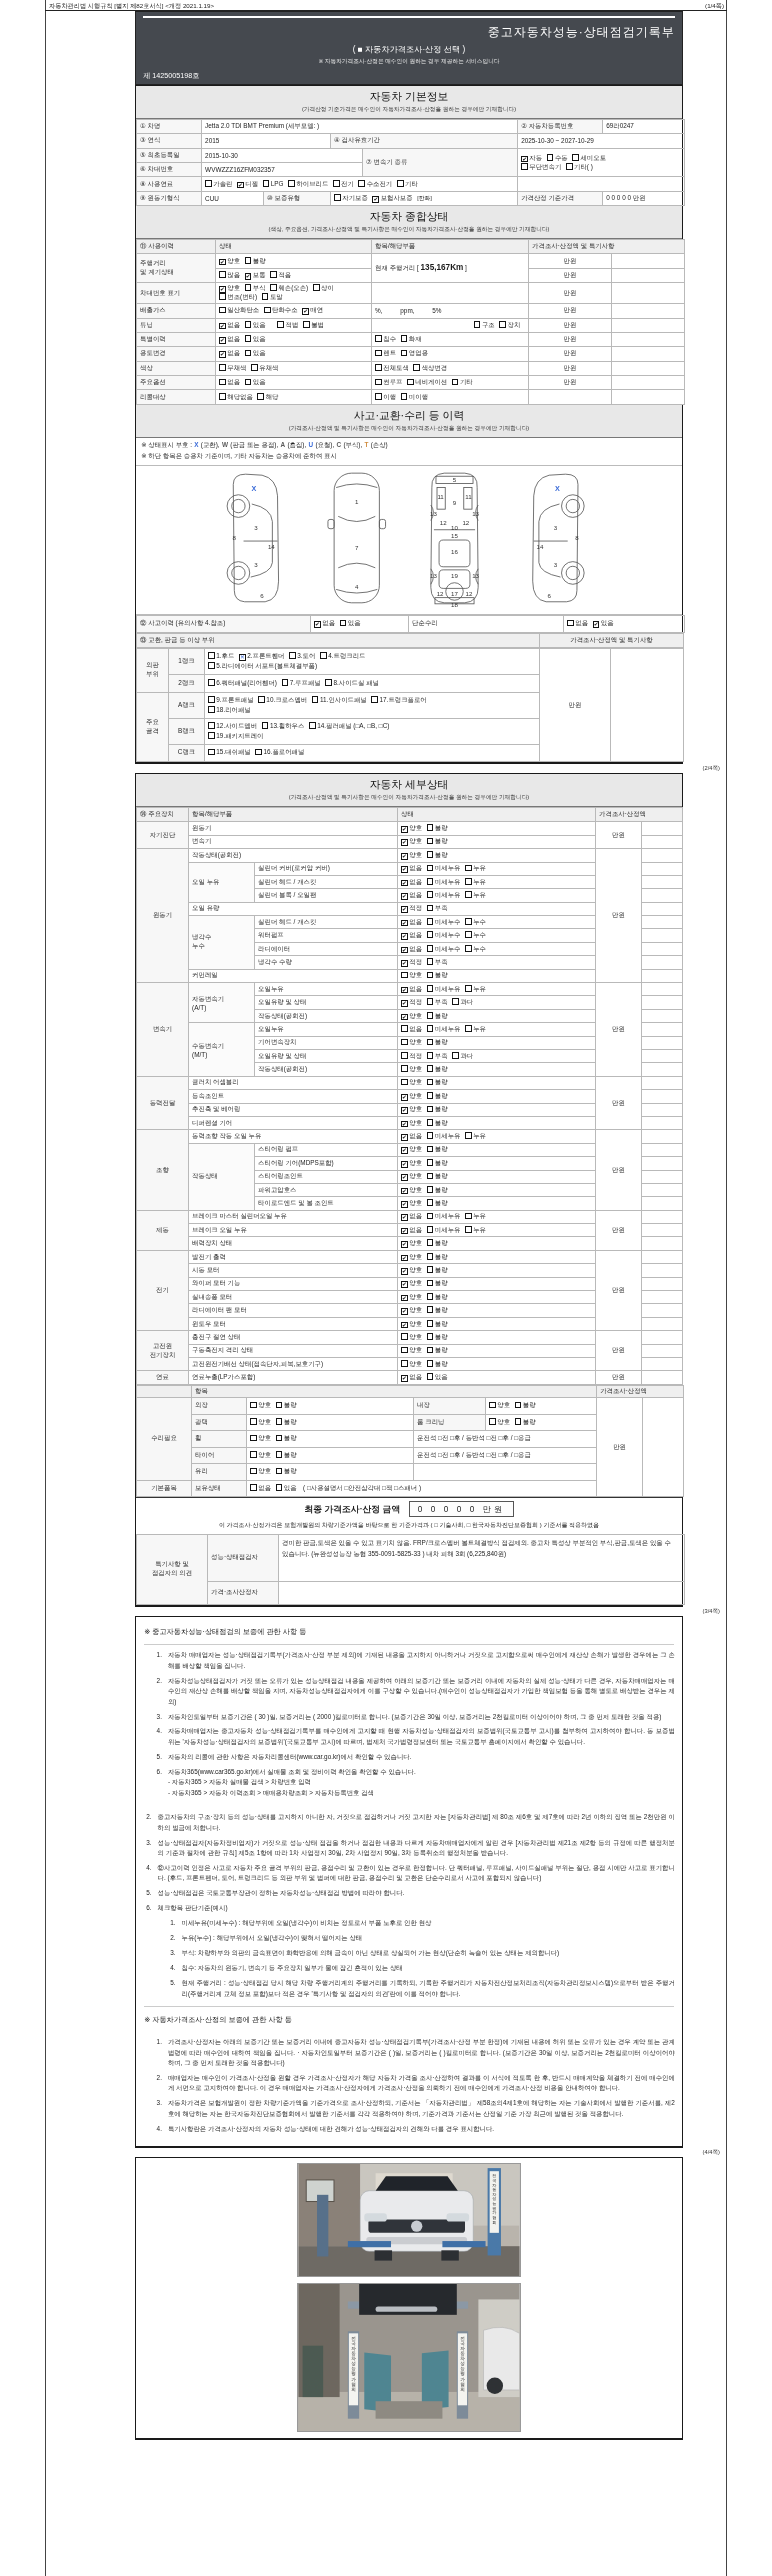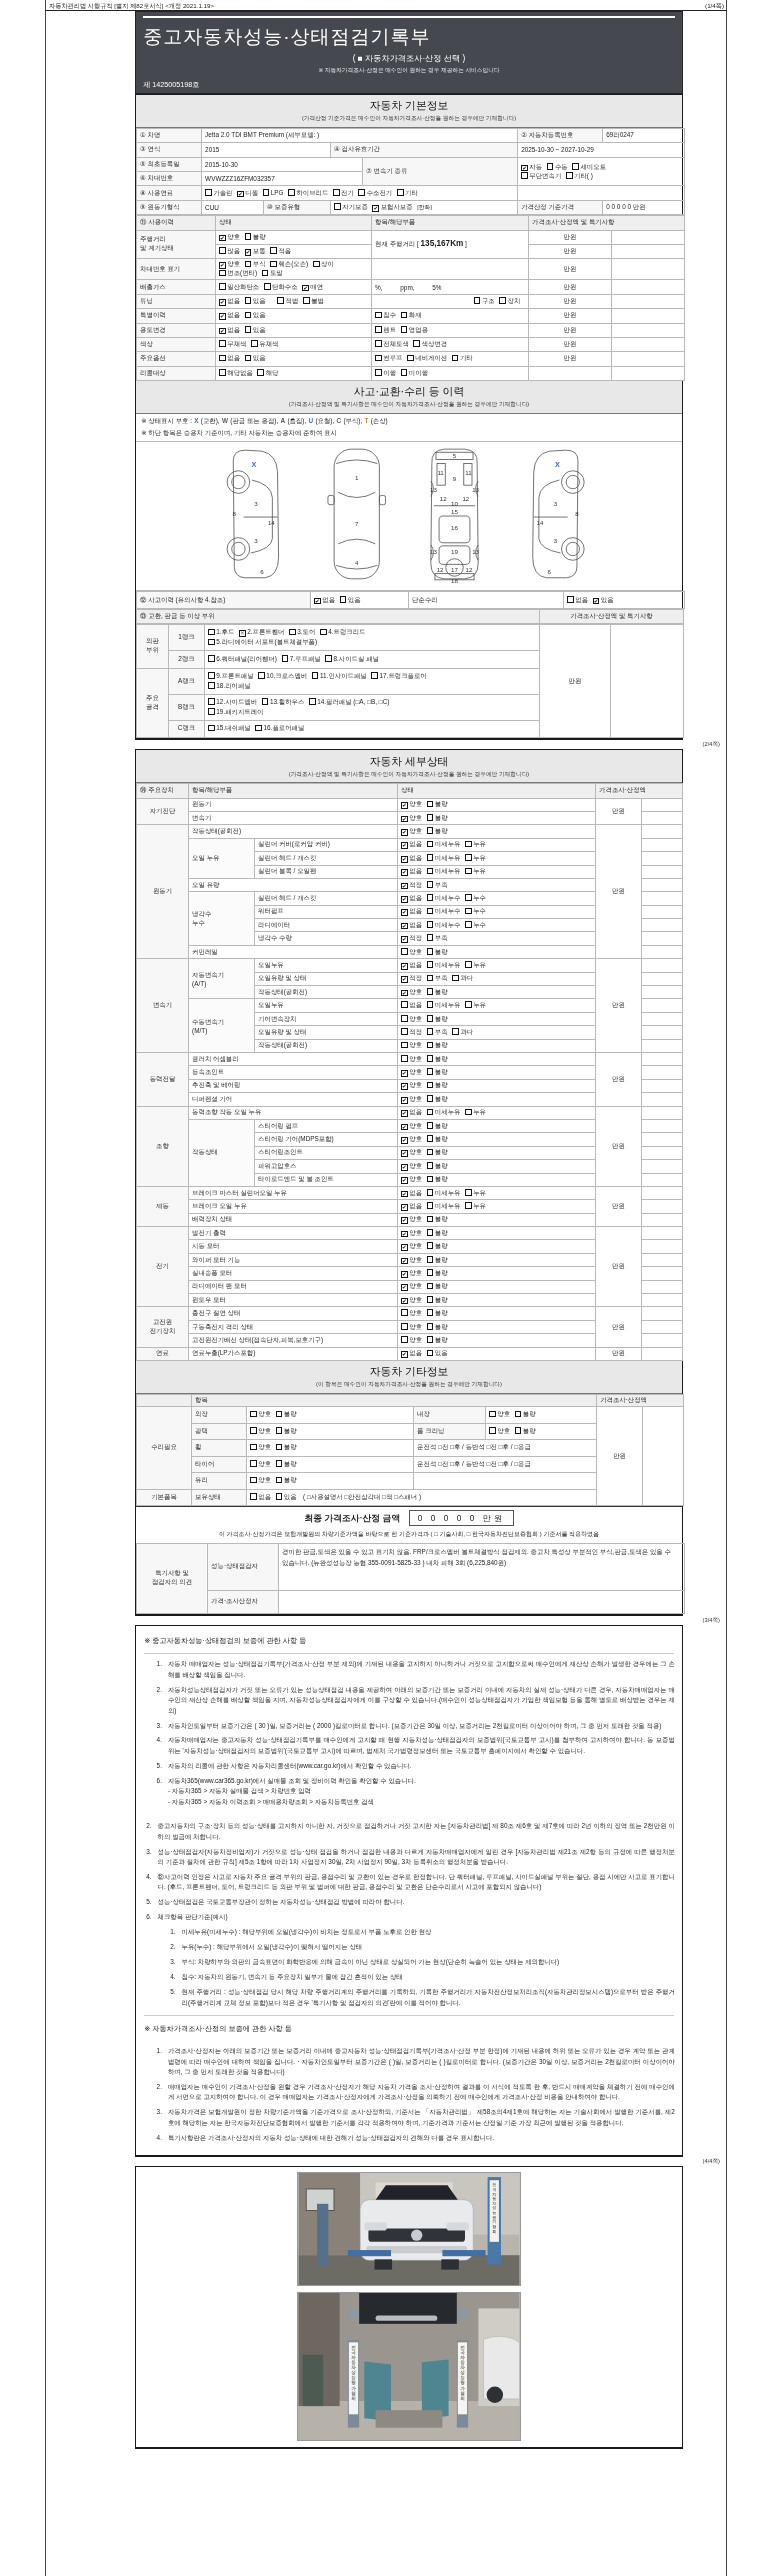--- a/index.html
+++ b/index.html
@@ -7,21 +7,21 @@
   .page{position:relative;width:773px;height:2576px;background:#fff;}
   .frame-l,.frame-r{position:absolute;top:0;bottom:0;width:0.5px;background:#444;}
   .frame-l{left:45px}.frame-r{left:726px}
   .caption-row{position:absolute;top:1.5px;left:49px;right:49px;font-size:6.2px;color:#222;display:flex;justify-content:space-between;}
   .rule{position:absolute;top:9.8px;left:45px;right:46px;height:0.5px;background:#222;}
   .col{position:absolute;top:11.3px;left:135px;width:548px;}
   .pagemark{text-align:right;margin:1px -37px 1px 0;font-size:5.7px;color:#333;height:7.2px;}
   
   .dochead{background:#45494f;color:#fff;padding:3.1px 7.2px 2.1px;border:0.5px solid #222;}
   .dochead .wline{height:1.5px;background:#fff;margin:1px 0 6.2px;}
-  .dochead .t1{text-align:left;font-size:19px;letter-spacing:1px;}
+  .dochead .t1{text-align:right;font-size:12px;letter-spacing:1px;}
   .dochead .t2{text-align:center;font-size:8.2px;margin-top:3.1px;}
   .dochead .t3{text-align:center;font-size:5.7px;margin-top:2.6px;color:#eee;}
   .dochead .dno{font-size:7.2px;margin:5.2px 0 1px;}
   
   .block{border:1px solid #1a1a1a;border-bottom:2.6px solid #1a1a1a;background:#fff;}
   .band{background:#e8e8e8;border-bottom:0.5px solid #777;padding:4.1px 3.1px 3.6px;}
   .band .bt{text-align:center;font-size:10.8px;color:#111;}
   .band .bs{text-align:center;font-size:5.7px;color:#333;margin-top:2.1px;}
   table.tbl{border-collapse:collapse;width:100%;table-layout:fixed;}
   table.tbl td{border:0.5px solid #b9b9b9;padding:1px 3.1px;font-size:6.4px;vertical-align:middle;word-break:keep-all;}
@@ -139,20 +139,24 @@
                 <td>CUU</td>
                 <td class="lab">⑩ 보증유형</td>
                 <td colspan="2"><span class="opt"><span class="cb"></span><span>자기보증</span></span><span class="opt"><span class="cb"><span class="mk">✔</span></span><span>보험사보증</span></span><span style="font-size:5.7px">[한화]</span></td>
                 <td class="lab">가격산정 기준가격</td>
                 <td>0 0 0 0 0 만원</td>
               </tr>
             </tbody>
           </table>
         </div>
 
+      <div class="band">
+        <div class="bt">자동차 종합상태</div>
+        <div class="bs">(색상, 주요옵션, 가격조사·산정액 및 특기사항은 매수인이 자동차가격조사·산정을 원하는 경우에만 기재합니다)</div>
+      </div>
       <div id="overall-table">
           <table class="tbl">
             <colgroup>
               <col style="width:79px">
               <col style="width:156px">
               <col style="width:157px">
               <col style="width:83px">
               <col style="width:73px">
             </colgroup>
             <tbody>
@@ -667,24 +671,20 @@
                 <td class="dev" rowspan="1">연료</td>
                 <td colspan="2">연료누출(LP가스포함)</td>
                 <td><span class="grp"><span class="opt"><span class="cb"><span class="mk">✔</span></span><span>없음</span></span><span class="opt"><span class="cb"></span><span>있음</span></span></span></td>
                 <td class="price" rowspan="1">만원</td>
                 <td class="tail"></td>
               </tr>
             </tbody>
           </table>
         </div>
 
-      <div class="band">
-        <div class="bt">자동차 기타정보</div>
-        <div class="bs">(이 항목은 매수인이 자동차가격조사·산정을 원하는 경우에만 기재합니다)</div>
-      </div>
       <div id="other-table">
           <table class="tbl">
             <colgroup>
               <col style="width:55px">
               <col style="width:55px">
               <col style="width:167px">
               <col style="width:72px">
               <col style="width:111px">
               <col style="width:46px">
               <col style="width:41px">

